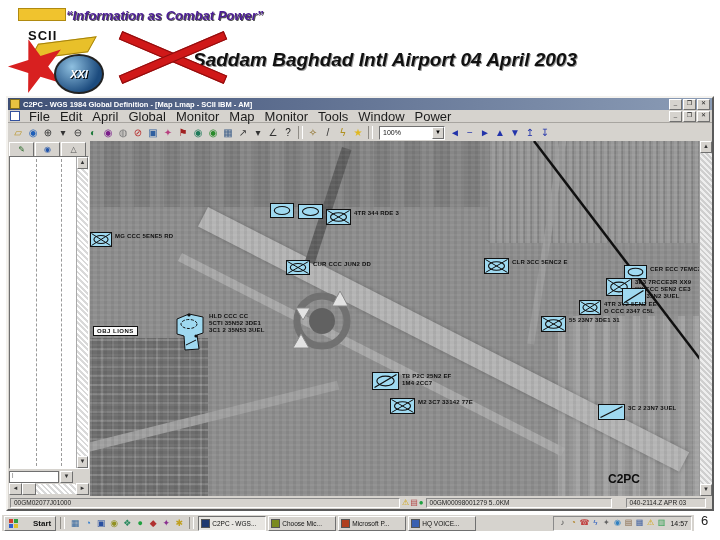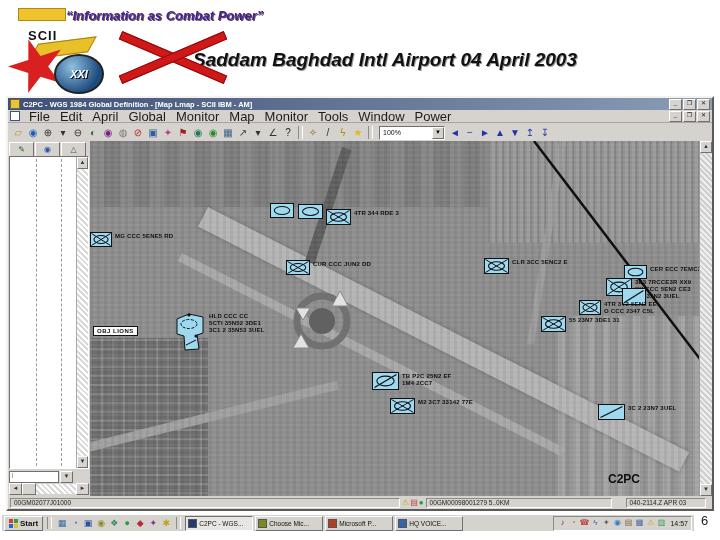--- a/index.html
+++ b/index.html
@@ -113,21 +113,21 @@
              align-items:center;gap:2px;padding:0 2px;box-sizing:border-box}
   .spanel{height:10px;border:1px solid;border-color:#8a8a8a #fff #fff #8a8a8a;font-size:6.5px;color:#222;
           display:flex;align-items:center;padding:0 3px;box-sizing:border-box;white-space:nowrap;overflow:hidden}
   .sicons{display:flex;align-items:center;gap:1px}
   .sicon{font-size:8px;line-height:10px}
 
   
   #taskbar{left:2px;top:514px;width:692px;height:17px;background:#d6d3ce;border-top:1px solid #fff;
            display:flex;align-items:center;gap:2px;padding:1px 2px;box-sizing:border-box}
   #start-button{height:13px;background:#d6d3ce;border:1px solid;border-color:#fff #707070 #707070 #fff;
-                display:flex;align-items:center;gap:2px;padding:0 4px;flex:none}
+                display:flex;align-items:center;gap:15px;padding:0 4px;flex:none}
   #start-button .slabel{font-size:8px;font-weight:bold;color:#111}
   .flagico{width:9px;height:9px;display:grid;grid-template-columns:4px 4px;grid-template-rows:4px 4px;gap:1px}
   .flagico i{display:block}
   .qlaunch{display:flex;align-items:center;gap:1px;flex:none}
   .qlaunch .ic{width:12px;height:12px;font-size:9px}
   .tbarsep{width:3px;height:12px;border-left:1px solid #8f8c86;border-right:1px solid #fff;margin:0 2px;flex:none}
   .taskbtn{width:62px;height:13px;background:#d6d3ce;border:1px solid;border-color:#fff #707070 #707070 #fff;
            display:flex;align-items:center;gap:2px;padding:0 2px;font-size:6.5px;color:#111;flex:none;
            white-space:nowrap;overflow:hidden}
   .taskbtn.active{border-color:#707070 #fff #fff #707070;background:#e8e6e2}

